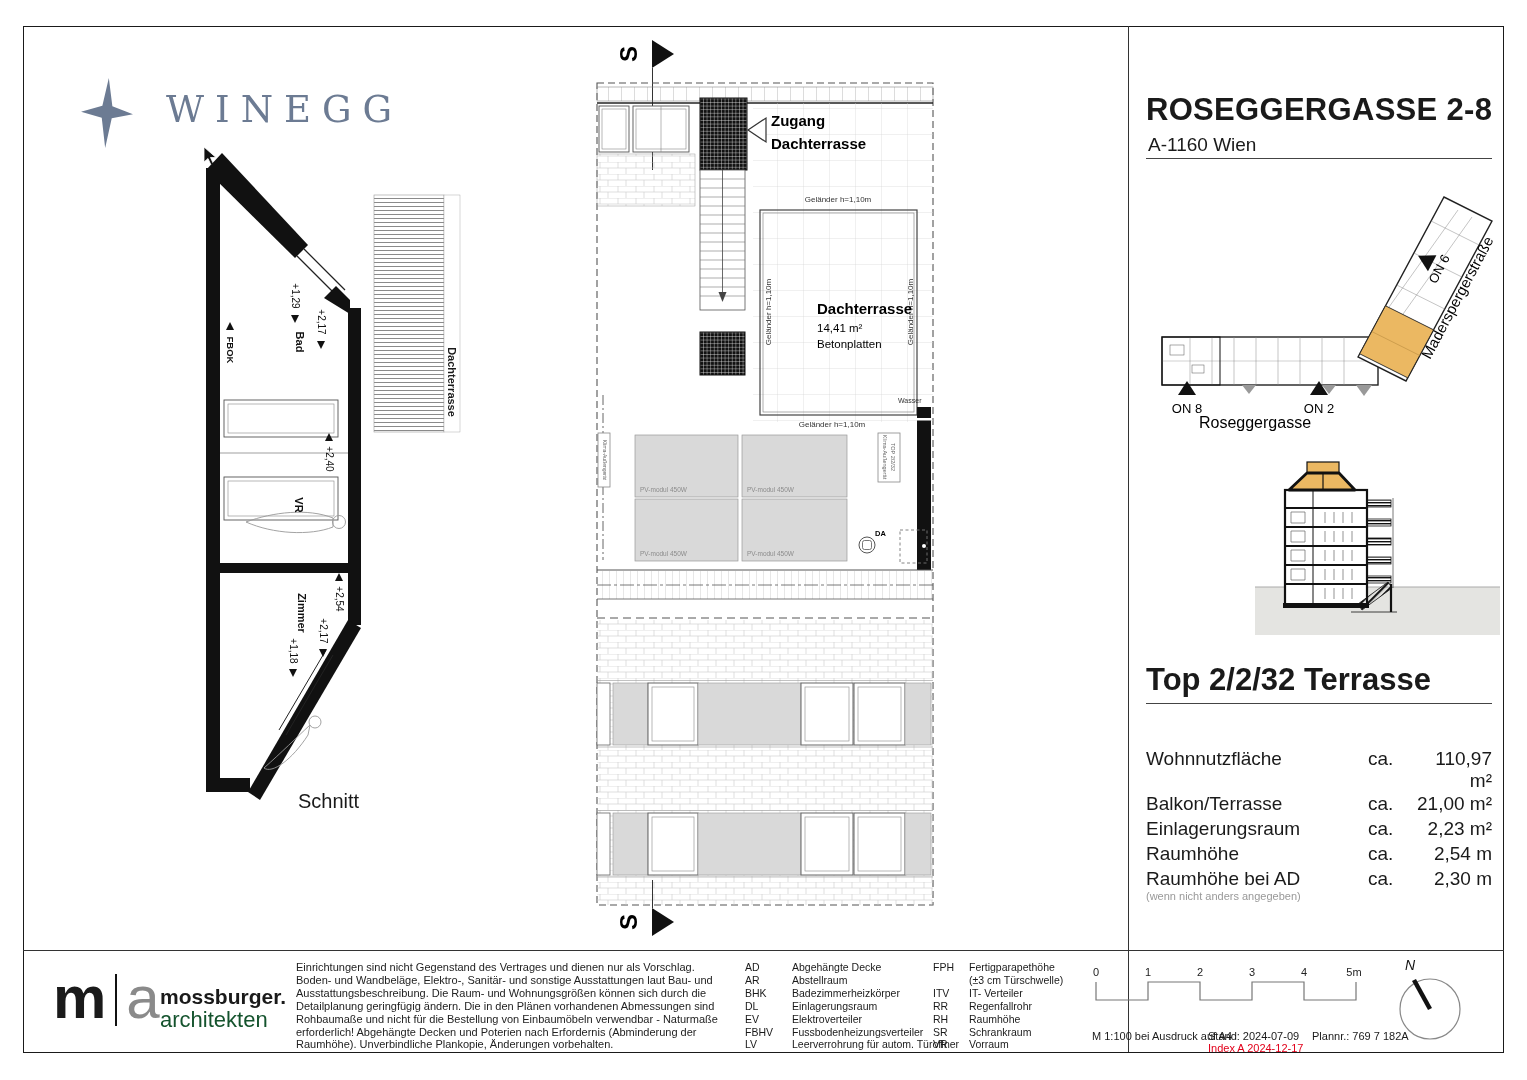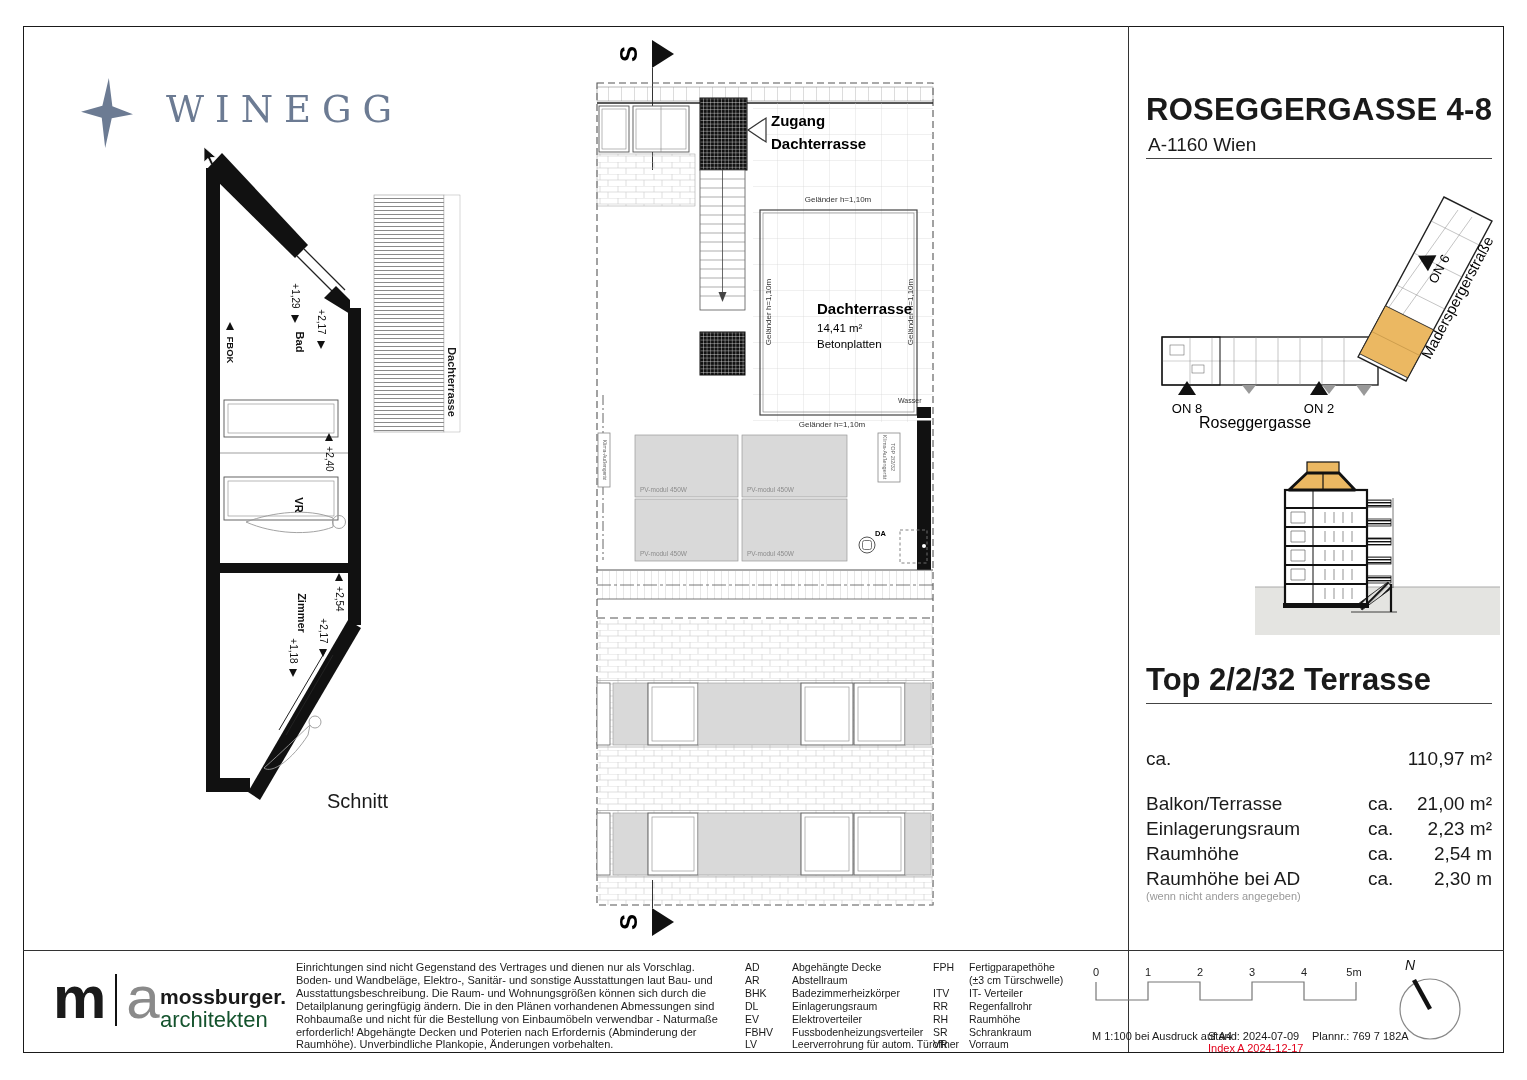--- a/index.html
+++ b/index.html
@@ -14,21 +14,21 @@
   .winegg-text{left:166px;top:88px;font-family:"DejaVu Serif","Liberation Serif",serif;font-size:37px;letter-spacing:11px;color:#6C7B93;font-weight:500;}
   .project{left:1146px;top:92px;font-size:31px;font-weight:bold;letter-spacing:.3px;}
   .address{left:1148px;top:134px;font-size:19px;}
   .unit-title{left:1146px;top:662px;font-size:31px;font-weight:bold;}
   .viewrow{left:1146px;top:708px;width:346px;display:flex;justify-content:space-between;font-size:19px;}
   .specrow{position:absolute;left:1146px;width:346px;display:flex;font-size:19px;}
   .specrow .lbl{width:222px;}
   .specrow .ca{width:40px;}
   .specrow .val{flex:1;text-align:right;}
   .note{left:1146px;top:890px;width:346px;text-align:left;font-size:11px;color:#999;}
-  .schnitt-cap{left:298px;top:790px;font-size:20px;margin-left:29px;}
+  .schnitt-cap{left:298px;top:790px;font-size:20px;}
   .ma-logo{left:53px;top:972px;display:flex;align-items:flex-start;}
   .ma-m{font-size:60px;font-weight:bold;line-height:.85;}
   .ma-bar{width:2px;height:52px;background:#111;margin:2px 9px 0 9px;}
   .ma-a{font-size:60px;font-weight:200;line-height:.85;color:#8a8a8a;}
   .firm{left:160px;top:986px;}
   .firm .n{font-size:21px;font-weight:bold;line-height:1.05;}
   .firm .s{font-size:22px;color:#14532d;line-height:1.1;}
   .disclaimer{left:296px;top:961px;width:436px;font-size:11px;line-height:12.9px;color:#222;}
   .abbr{top:961px;font-size:10.5px;line-height:12.9px;}
   .abbr .row{display:flex;}
@@ -263,21 +263,21 @@
     <rect x="310" y="783" width="26" height="62" fill="#D9D9D9" stroke="#999" stroke-width="0.6"></rect>
   </g>
 
   <g>
     <line x1="57.5" y1="850" x2="57.5" y2="878" stroke="#333" stroke-width="1"></line>
     <polygon points="57,878 57,906 79,892" fill="#111"></polygon>
     <text transform="rotate(-90 33 892)" x="33" y="892" text-anchor="middle" dominant-baseline="central" font-size="24" font-weight="bold">S</text>
   </g>
 </svg>
 
-<div class="abs project">ROSEGGERGASSE 4-8</div>
+<div class="abs project">ROSEGGERGASSE 2-8</div>
 <div class="abs address">A-1160 Wien</div>
 <div class="abs rule" style="left:1146px;top:158px;width:346px"></div>
 
 <svg class="abs" style="left:1150px;top:185px" width="350" height="255" viewBox="0 0 350 255">
   <rect x="12" y="152" width="216" height="48" fill="#fff" stroke="#222" stroke-width="1.4"></rect>
   <path d="M40 152V200M62 152V200M84 152V200M106 152V200M128 152V200M150 152V200M172 152V200M194 152V200" stroke="#888" stroke-width="0.5"></path>
   <line x1="12" y1="176" x2="228" y2="176" stroke="#888" stroke-width="0.4"></line>
   <rect x="12" y="152" width="58" height="48" fill="none" stroke="#111" stroke-width="1"></rect>
   <rect x="20" y="160" width="14" height="10" fill="none" stroke="#555" stroke-width="0.5"></rect>
   <rect x="42" y="180" width="12" height="8" fill="none" stroke="#555" stroke-width="0.5"></rect>
@@ -323,20 +323,21 @@
   <g>
     <polygon points="103,144 133,122 137,128 107,150" fill="url(#dstripe)" stroke="#111" stroke-width="0.8"></polygon>
     <line x1="136" y1="124" x2="136" y2="152" stroke="#111" stroke-width="2.2"></line>
     <line x1="96" y1="152" x2="142" y2="152" stroke="#111" stroke-width="0.8"></line>
   </g>
 </svg>
 
 <div class="abs unit-title">Top 2/2/32 Terrasse</div>
 <div class="abs rule" style="left:1146px;top:703px;width:346px"></div>
 <div class="specrow" style="top:748px">
+  <span class="lbl">Wohnnutzfläche</span>
   <span class="ca">ca.</span>
   <span class="val">110,97 m²</span>
 </div>
 <div class="specrow" style="top:793px">
   <span class="lbl">Balkon/Terrasse</span>
   <span class="ca">ca.</span>
   <span class="val">21,00 m²</span>
 </div>
 <div class="specrow" style="top:818px">
   <span class="lbl">Einlagerungsraum</span>

